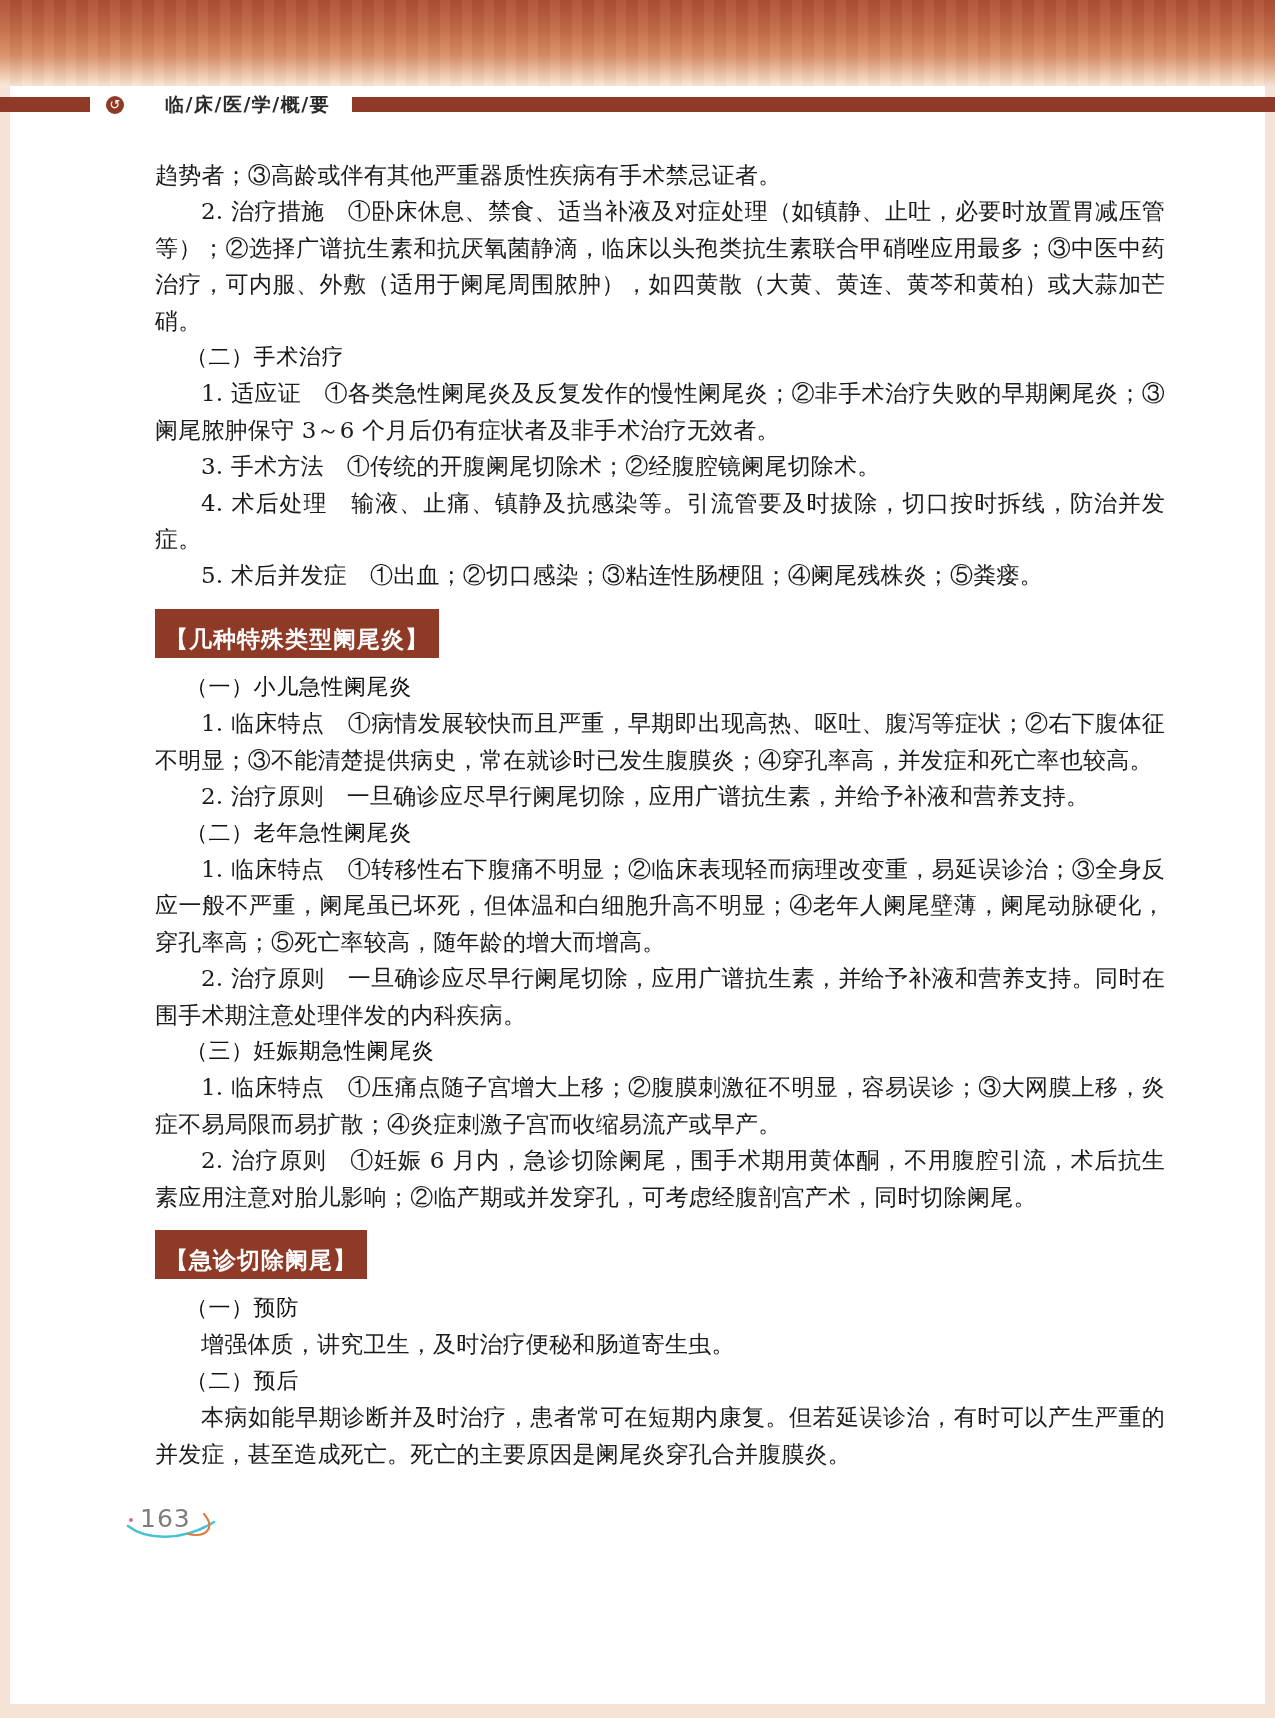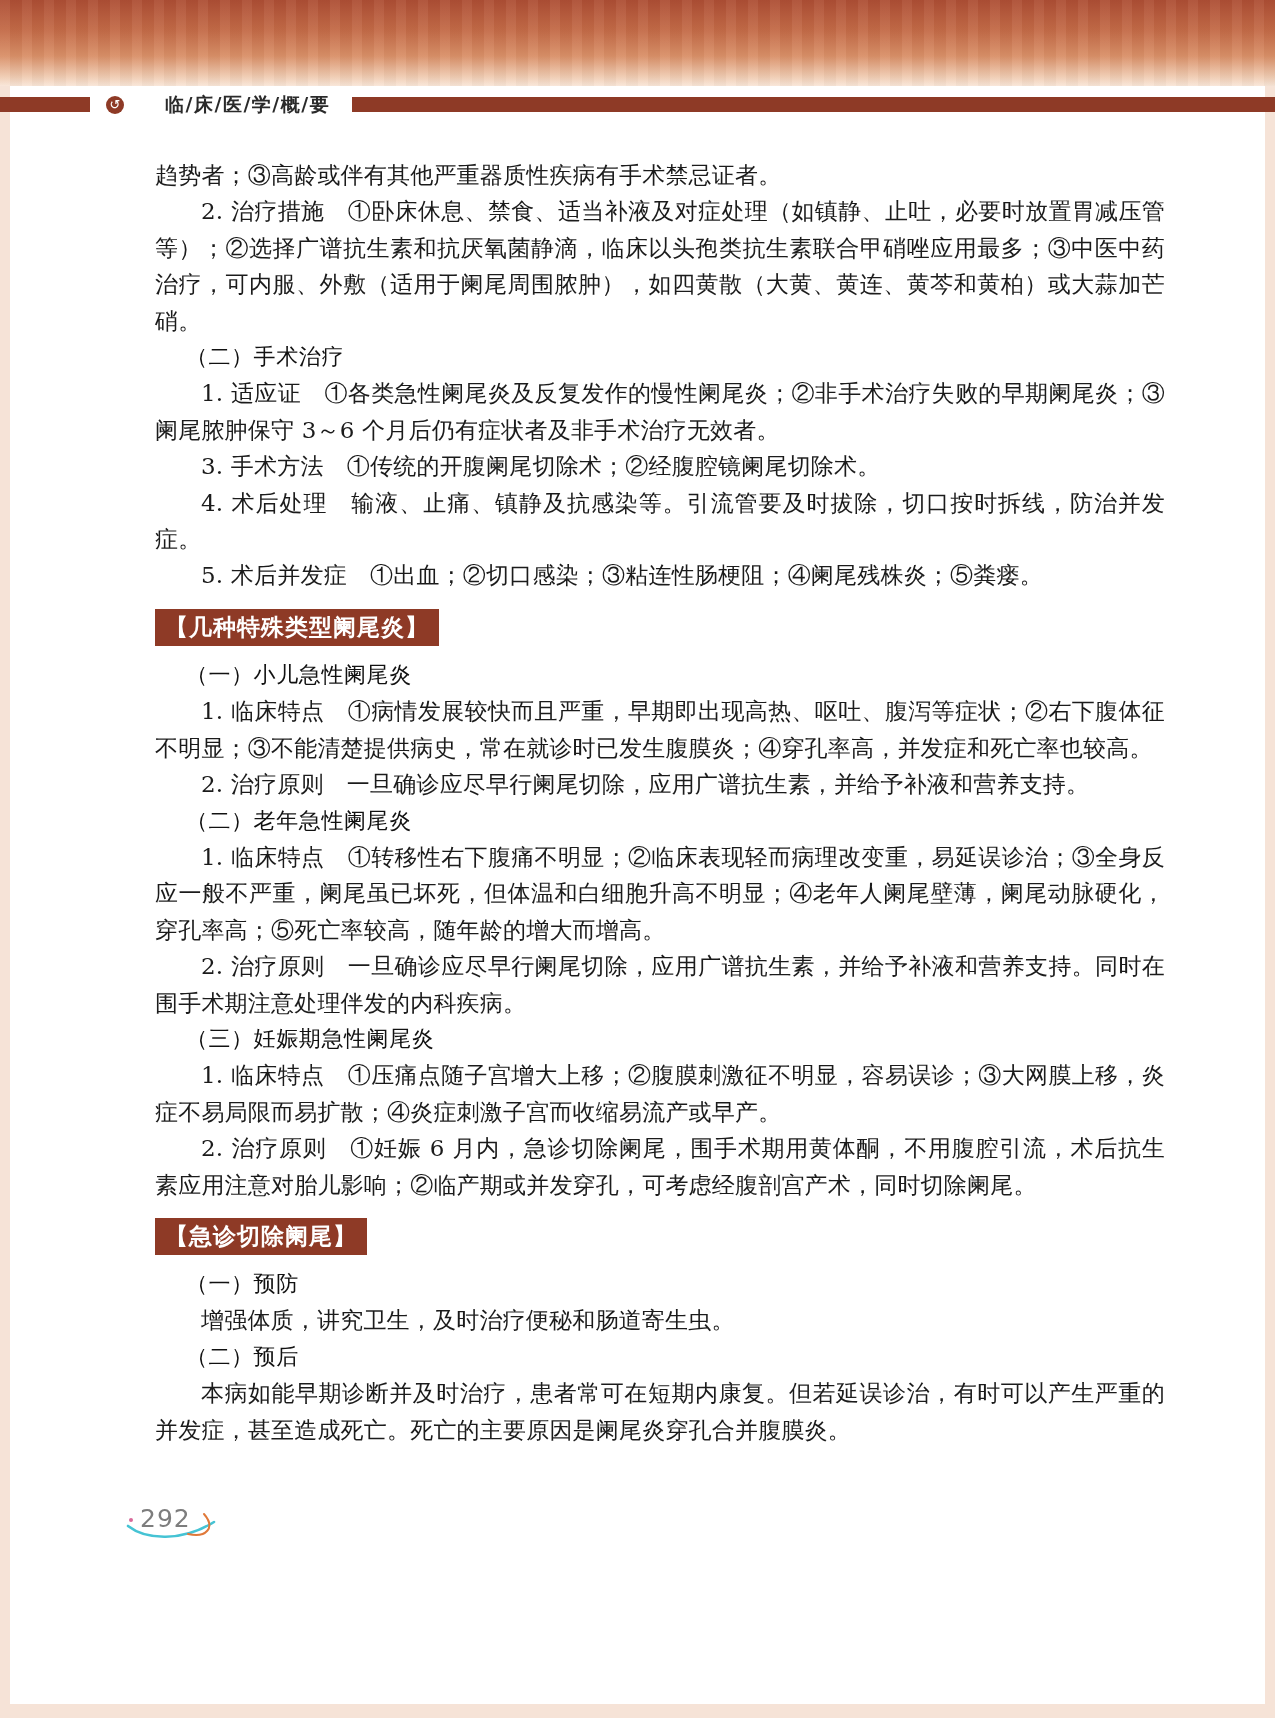--- a/index.html
+++ b/index.html
@@ -109,21 +109,21 @@
   }
   .section-row { margin: 15px 0 11px 0; }
   .section-box {
     display: inline-block;
     background: var(--accent-dark-red, #8e3a26);
     color: #ffffff;
     font-size: 23px;
     font-weight: 700;
     letter-spacing: 1px;
     line-height: 1;
-    padding: 6px 10px 8px 10px;
+    padding: 18px 10px 8px 10px;
   }
 
   
   .pagenum-wrap {
     position: absolute;
     left: 124px;
     top: 1498px;
     width: 96px;
     height: 48px;
     z-index: 1;
@@ -182,14 +182,14 @@
   <p class="kai">（二）预后</p>
   <p class="body indent">本病如能早期诊断并及时治疗，患者常可在短期内康复。但若延误诊治，有时可以产生严重的并发症，甚至造成死亡。死亡的主要原因是阑尾炎穿孔合并腹膜炎。</p>
 </div>
 
 <div class="pagenum-wrap">
   <svg width="96" height="48" viewBox="0 0 96 48">
     <path d="M4 28 C 22 42, 58 44, 90 24" stroke="#45c3d4" stroke-width="2.6" fill="none" stroke-linecap="round"></path>
     <path d="M64 36 C 82 40, 92 30, 80 16" stroke="#e0793a" stroke-width="2" fill="none" stroke-linecap="round"></path>
     <circle cx="7" cy="22" r="2" fill="#d86a9a"></circle>
   </svg>
-  <span class="pagenum">292</span>
+  <span class="pagenum">163</span>
 </div>
 
 </body></html>

